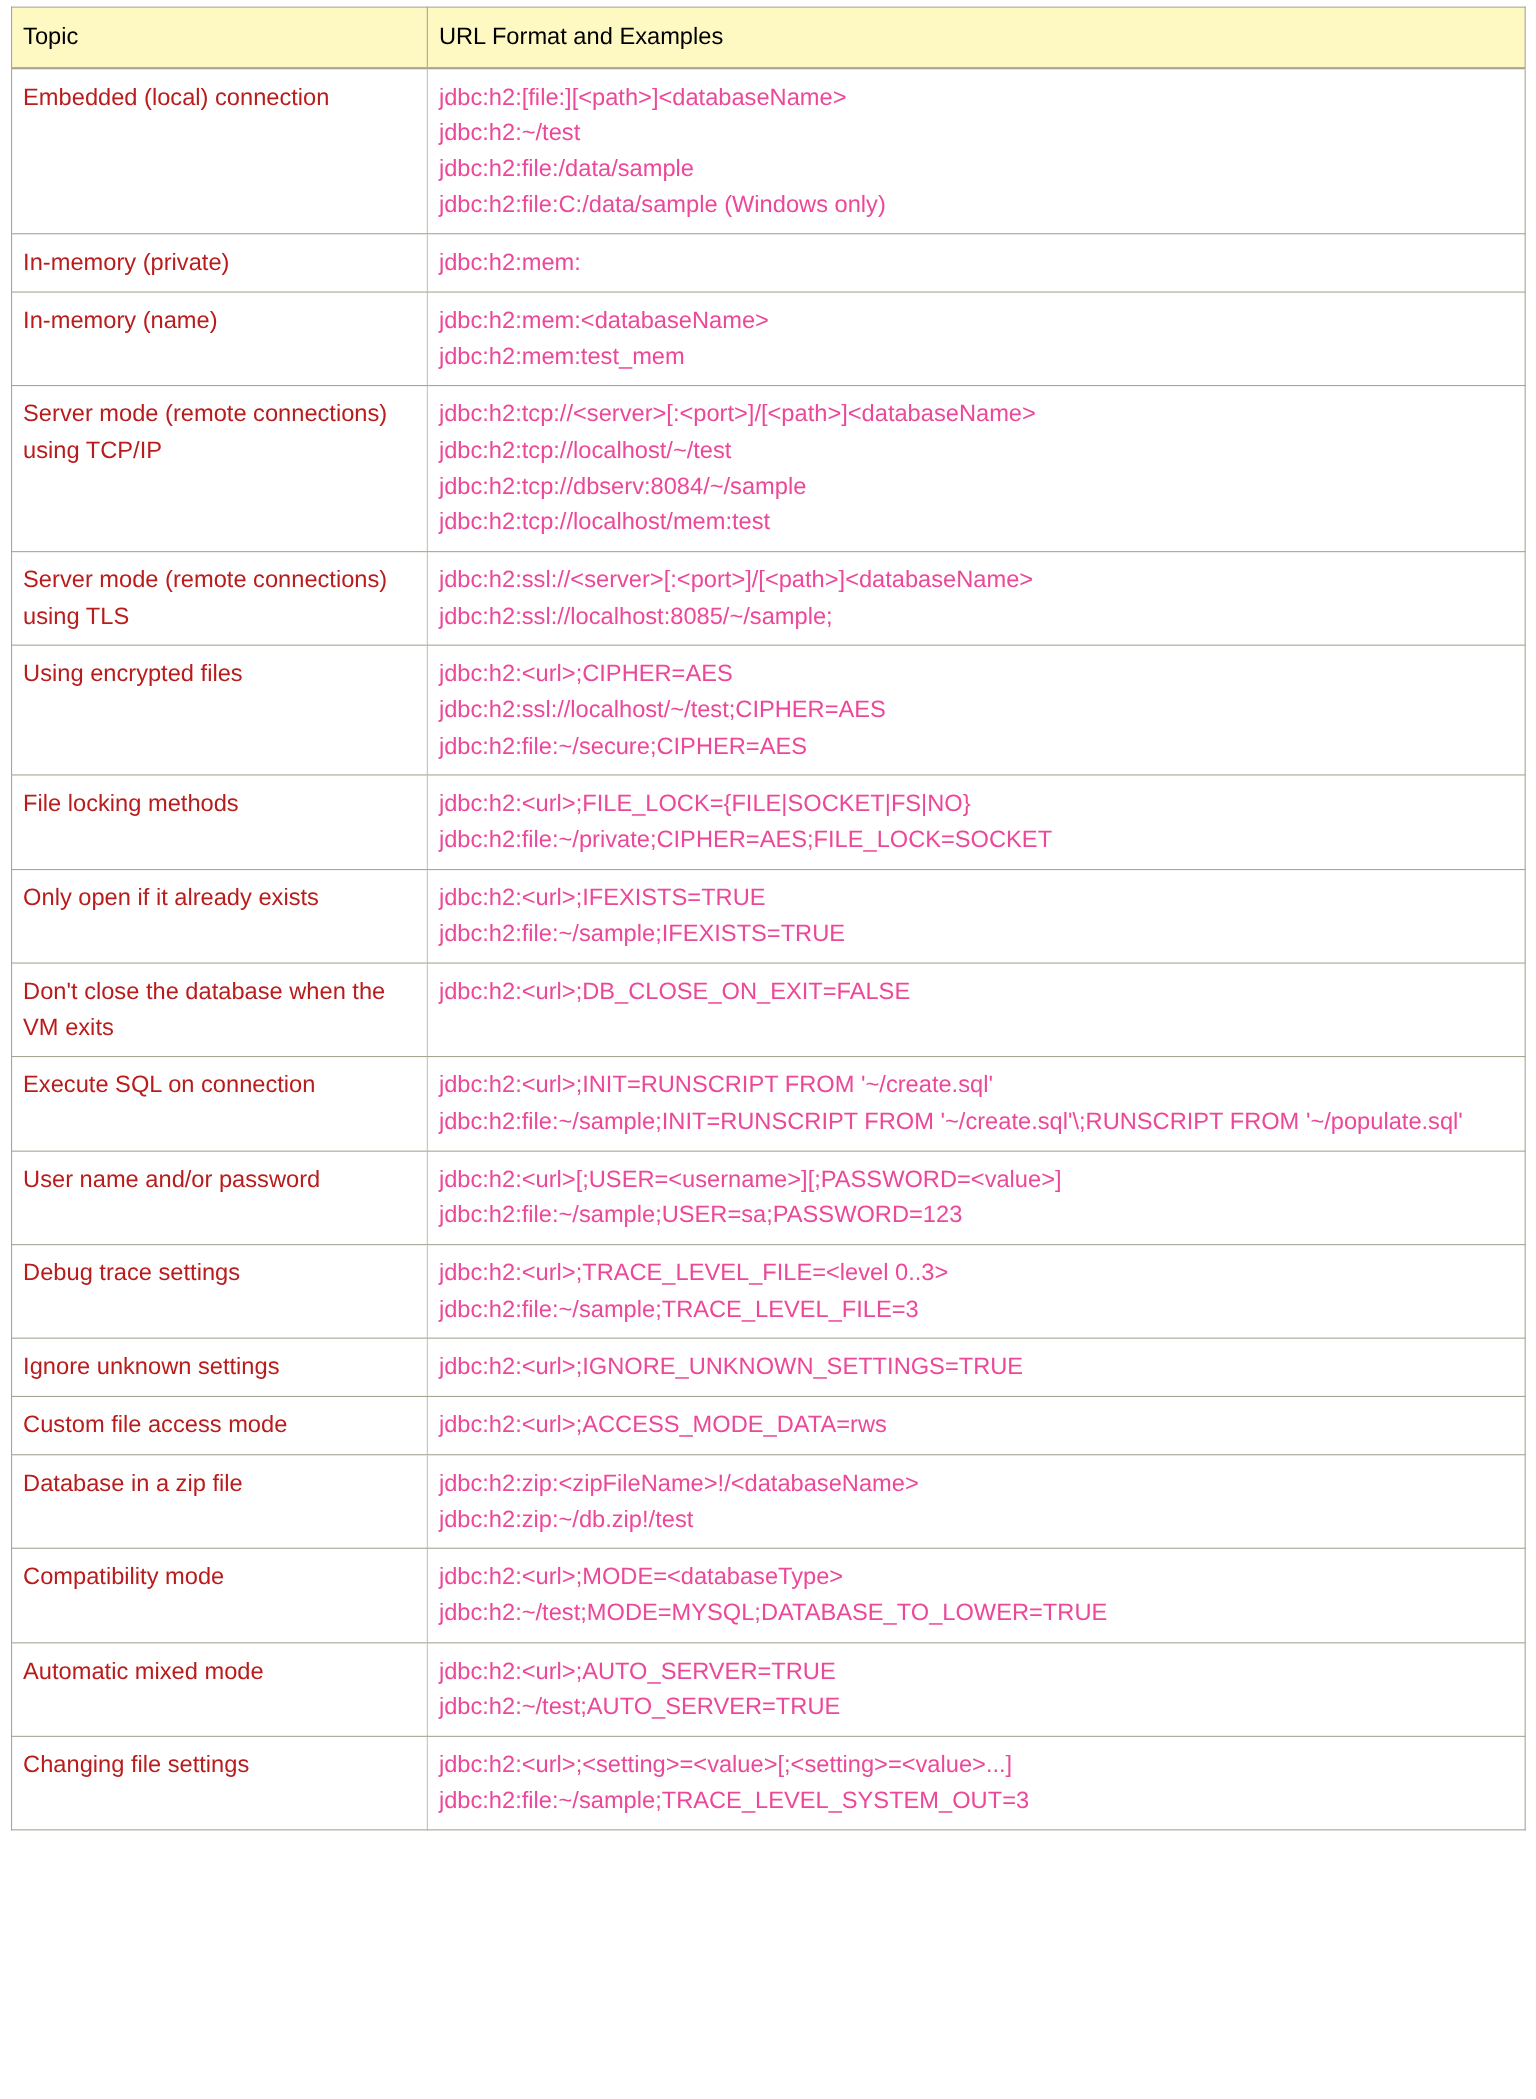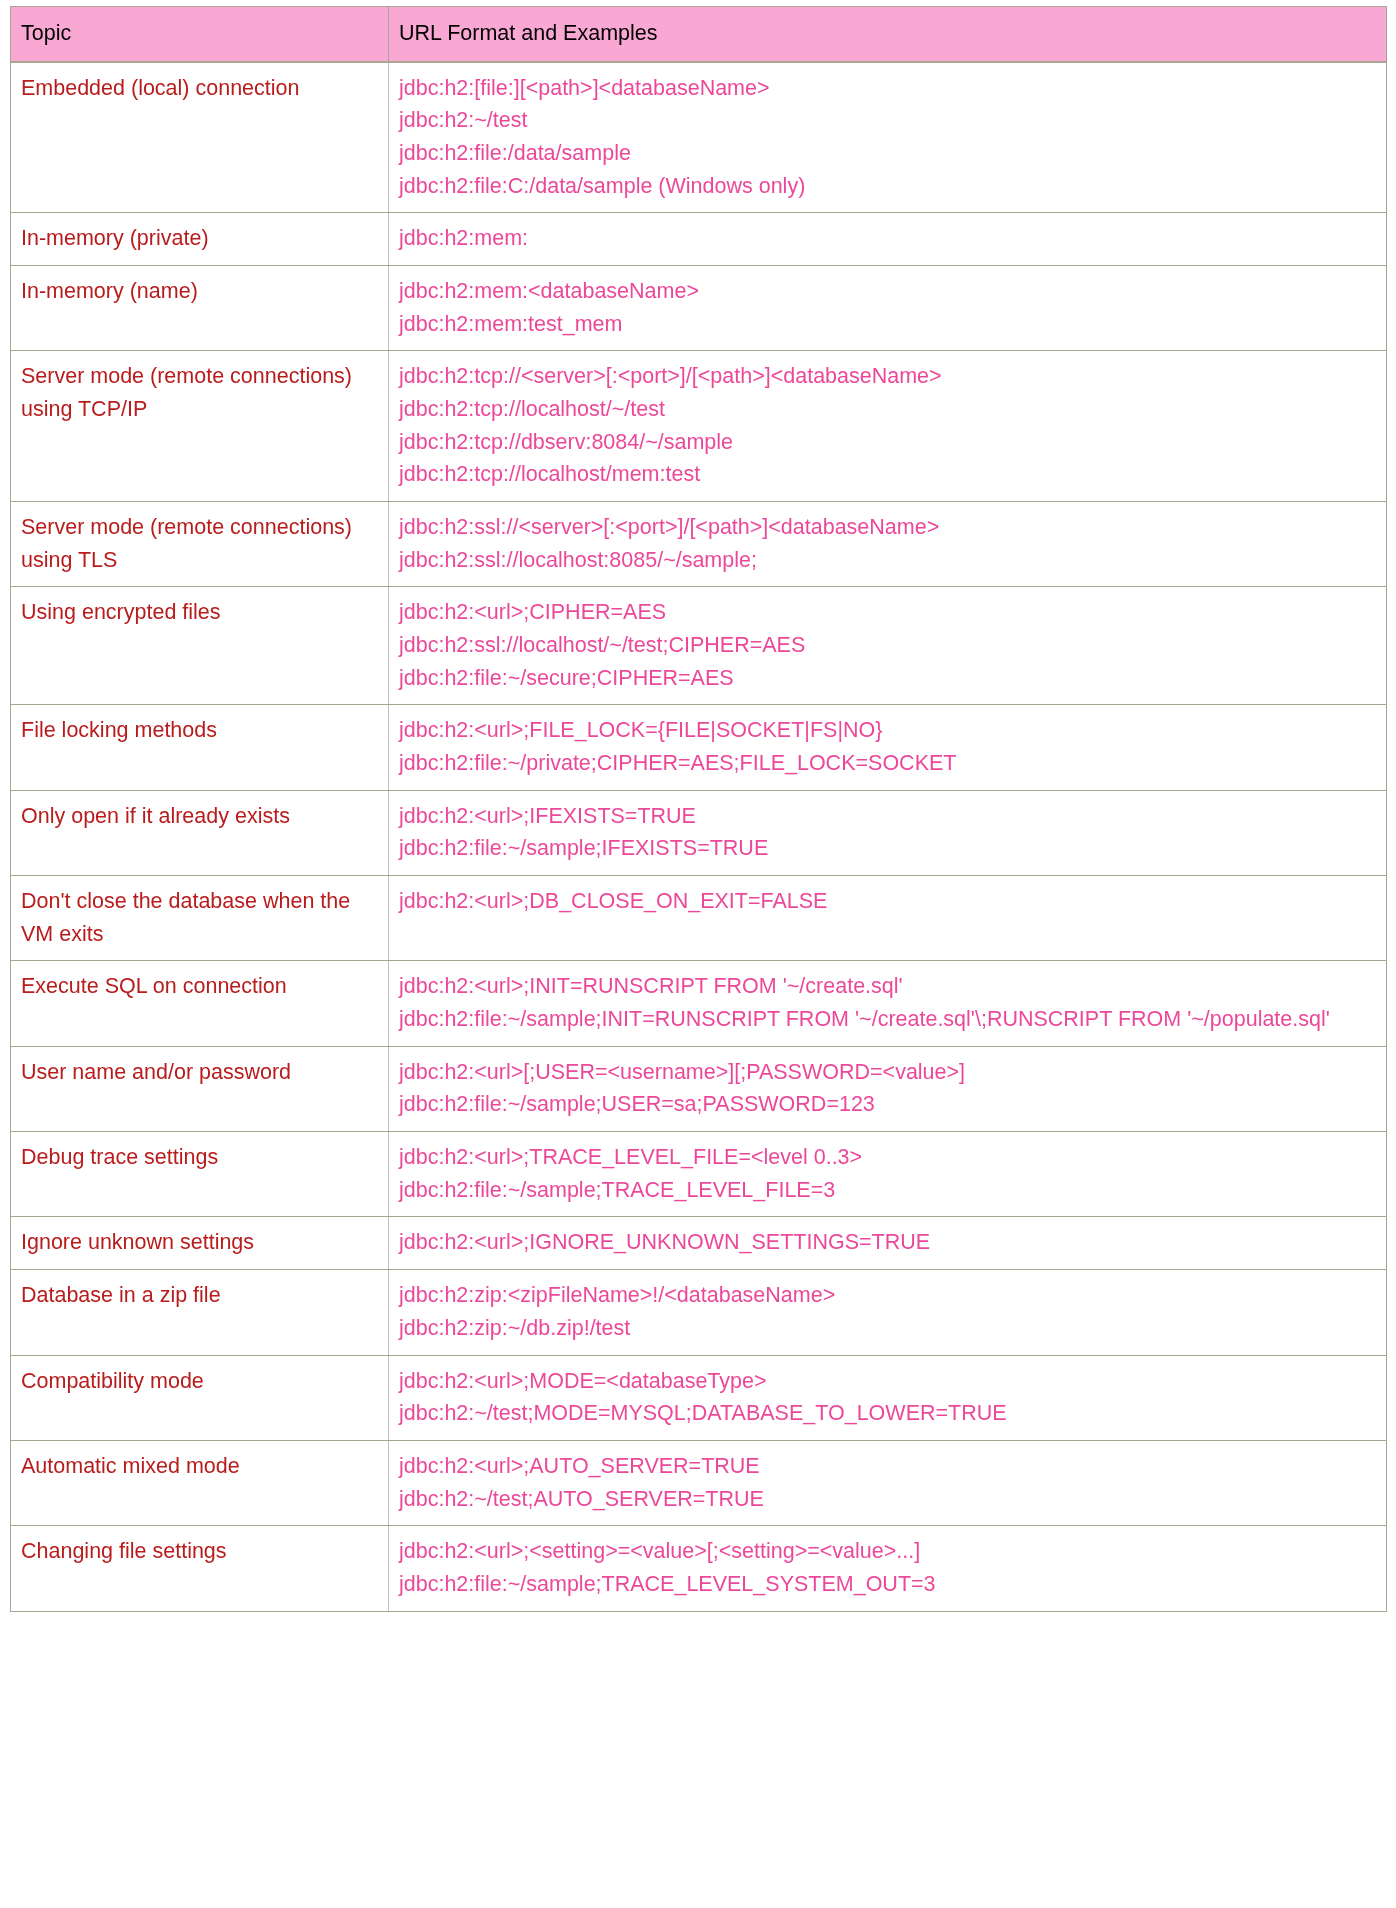--- a/index.html
+++ b/index.html
@@ -29,21 +29,21 @@
 
   table.url-table th,
   table.url-table td {
     border: 1px solid #c9c7bb;
     vertical-align: top;
     padding: 9px 10px 10px 10px;
     font-size: 21.5px;
     line-height: 1.52;
   }
   table.url-table thead th {
-    background: #f9a8d4;
+    background: #fef9c3;
     border-color: #a9a593;
     border-bottom: 2px solid #a9a593;
     font-weight: normal;
     text-align: left;
     color: #000000;
     padding-top: 10px;
     padding-bottom: 11px;
   }
   table.url-table tbody tr > td {
     border-top: 1px solid #a9a593;
@@ -229,20 +229,30 @@
             <span class="topic-text">Ignore unknown settings</span>
           </td>
           <td>
             <span class="url-lines">
               <span class="url-line">jdbc:h2:&lt;url&gt;;IGNORE_UNKNOWN_SETTINGS=TRUE</span>
             </span>
           </td>
         </tr>
         <tr>
           <td>
+            <span class="topic-text">Custom file access mode</span>
+          </td>
+          <td>
+            <span class="url-lines">
+              <span class="url-line">jdbc:h2:&lt;url&gt;;ACCESS_MODE_DATA=rws</span>
+            </span>
+          </td>
+        </tr>
+        <tr>
+          <td>
             <span class="topic-text">Database in a zip file</span>
           </td>
           <td>
             <span class="url-lines">
               <span class="url-line">jdbc:h2:zip:&lt;zipFileName&gt;!/&lt;databaseName&gt;</span>
               <span class="url-line">jdbc:h2:zip:~/db.zip!/test</span>
             </span>
           </td>
         </tr>
         <tr>

